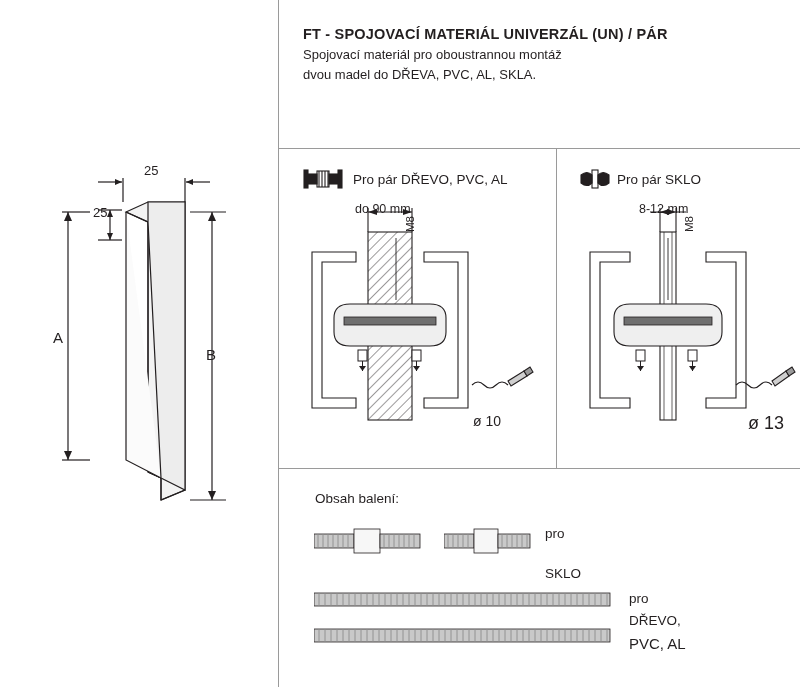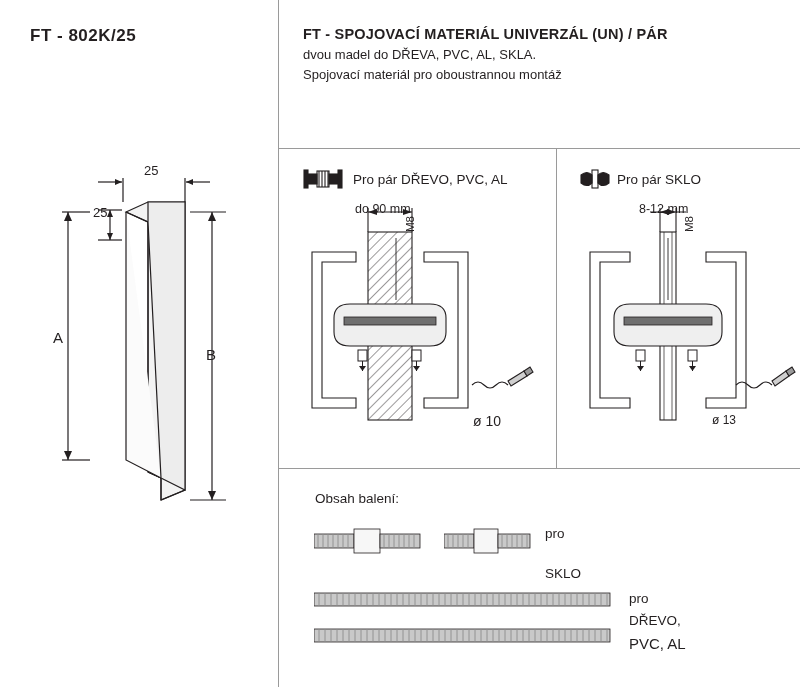--- a/index.html
+++ b/index.html
@@ -99,27 +99,26 @@
   }
   svg { display: block; }
   .svg-abs { position: absolute; }
 </style>
 </head>
 <body>
 
 <div class="page">
 
   <div class="title-block">
-    <div class="title-line1">FT - 802K/25</div>
   </div>
 
   <div class="header-right">
     <div class="header-title">FT - SPOJOVACÍ MATERIÁL UNIVERZÁL (UN) / PÁR</div>
+    <div class="header-sub">Spojovací materiál pro oboustrannou montáž</div>
     <div class="header-sub">dvou madel do DŘEVA, PVC, AL, SKLA.</div>
-    <div class="header-sub">Spojovací materiál pro oboustrannou montáž</div>
   </div>
 
   <div class="v-divider" style="left:278px; top:0; height:687px;"></div>
   <div class="v-divider" style="left:556px; top:148px; height:320px;"></div>
   <div class="h-divider" style="left:278px; top:148px; width:522px;"></div>
   <div class="h-divider" style="left:278px; top:468px; width:522px;"></div>
 
   <svg class="svg-abs" style="left:30px; top:160px;" width="240" height="370" viewBox="0 0 240 370">
     <g fill="none" stroke="#231f20" stroke-width="1.2">
 
@@ -270,21 +269,21 @@
       <g stroke="#231f20" stroke-width="1.1">
         <path d="M158 185 q6 -6 12 0 q6 6 12 0 q6 -6 12 0" fill="none"></path>
         <path d="M194 181 l14 -10 l3 5 l-14 10 z" fill="#cfcfcf"></path>
         <path d="M208 171 l6 -4 l3 5 l-6 4 z" fill="#9a9a9a"></path>
       </g>
     </g>
   </svg>
 
   <div class="lbl" style="left:639px; top:202px;">8-12 mm</div>
   <div class="lbl-sm" style="left:683px; top:232px; transform:rotate(-90deg); transform-origin:left top;">M8</div>
-  <div class="lbl" style="left:712px; top:413px; font-size:12px;">ø 13</div>
+  <div class="lbl" style="left:748px; top:413px; font-size:18px;">ø 13</div>
 
   <div class="sec-title" style="left:315px; top:491px;">Obsah balení:</div>
 
   <svg class="svg-abs" style="left:314px; top:526px;" width="110" height="32" viewBox="0 0 110 32">
     <g stroke="#231f20" stroke-width="0.8">
 
       <rect x="0" y="8" width="40" height="14" fill="#c9c9c9"></rect>
       <g stroke="#8d8d8d" stroke-width="0.9">
         <line x1="4" y1="8" x2="4" y2="22"></line>
           <line x1="9" y1="8" x2="9" y2="22"></line>

